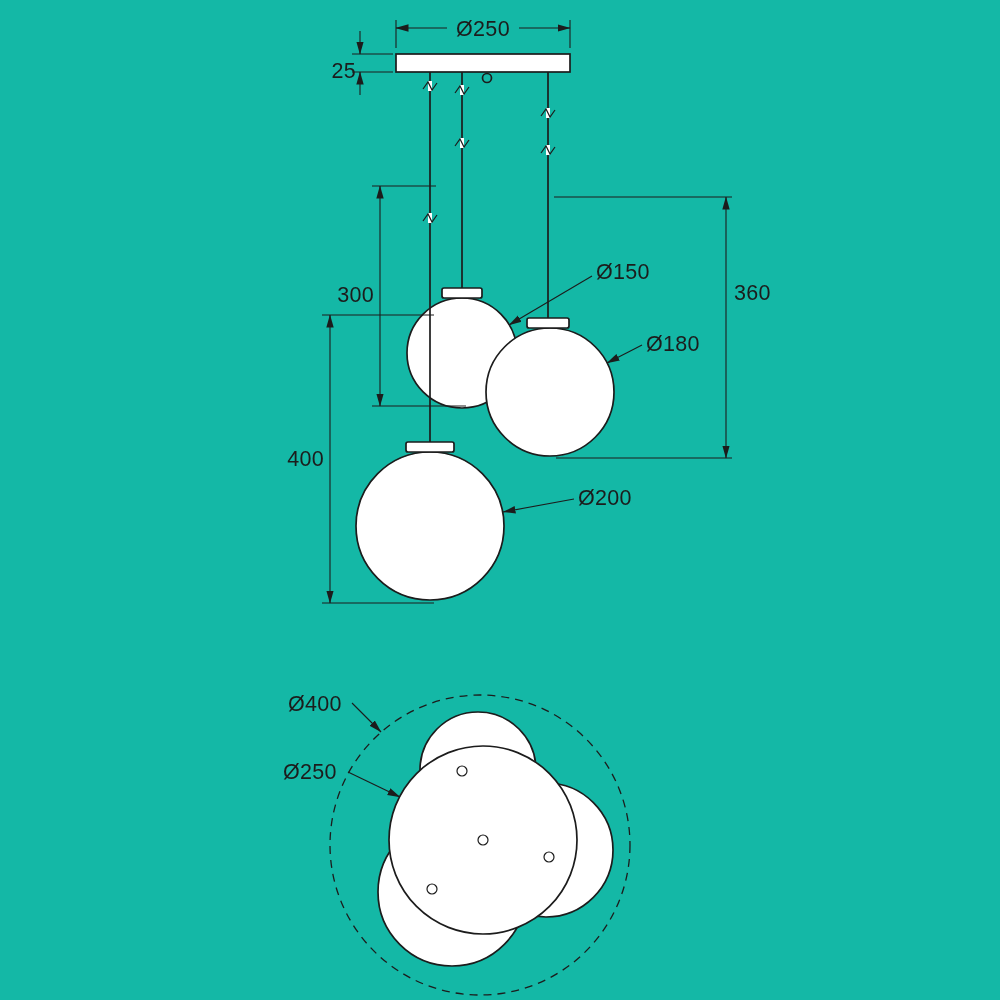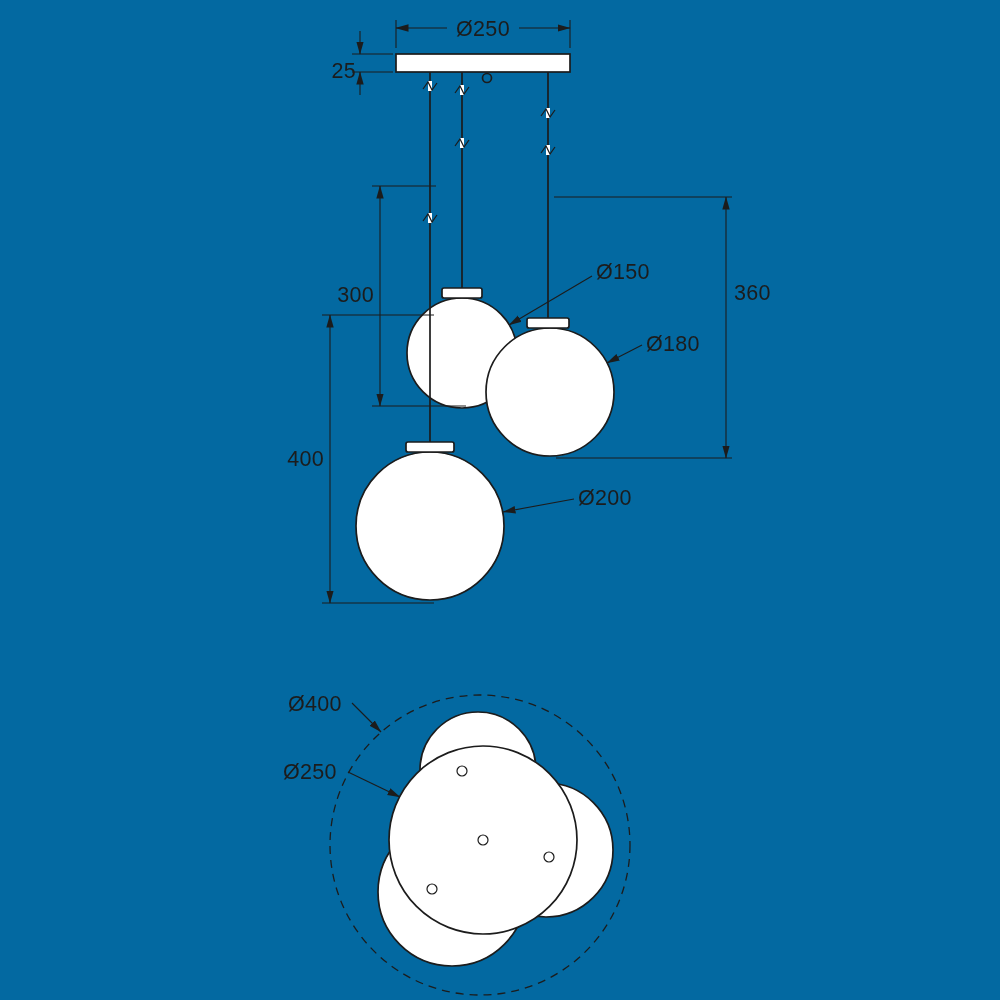--- a/index.html
+++ b/index.html
@@ -1,19 +1,19 @@
 <!DOCTYPE html>
 <html><head>
 <meta charset="utf-8">
 <style>
   html,body{margin:0;padding:0;background:#ffffff;}
   .canvas{
     position:relative;
     width:1000px;height:1000px;
-    background:#0369a1;
+    background:#14b8a6;
     font-family:"Liberation Sans", sans-serif;
   }
   svg{position:absolute;left:0;top:0;}
   text{
     font-family:"Liberation Sans", sans-serif;
     font-size:21.5px;
     fill:#1c1c1c;
     letter-spacing:0.3px;
   }
   .obj{stroke:#1c1c1c;stroke-width:1.7;fill:none;}

